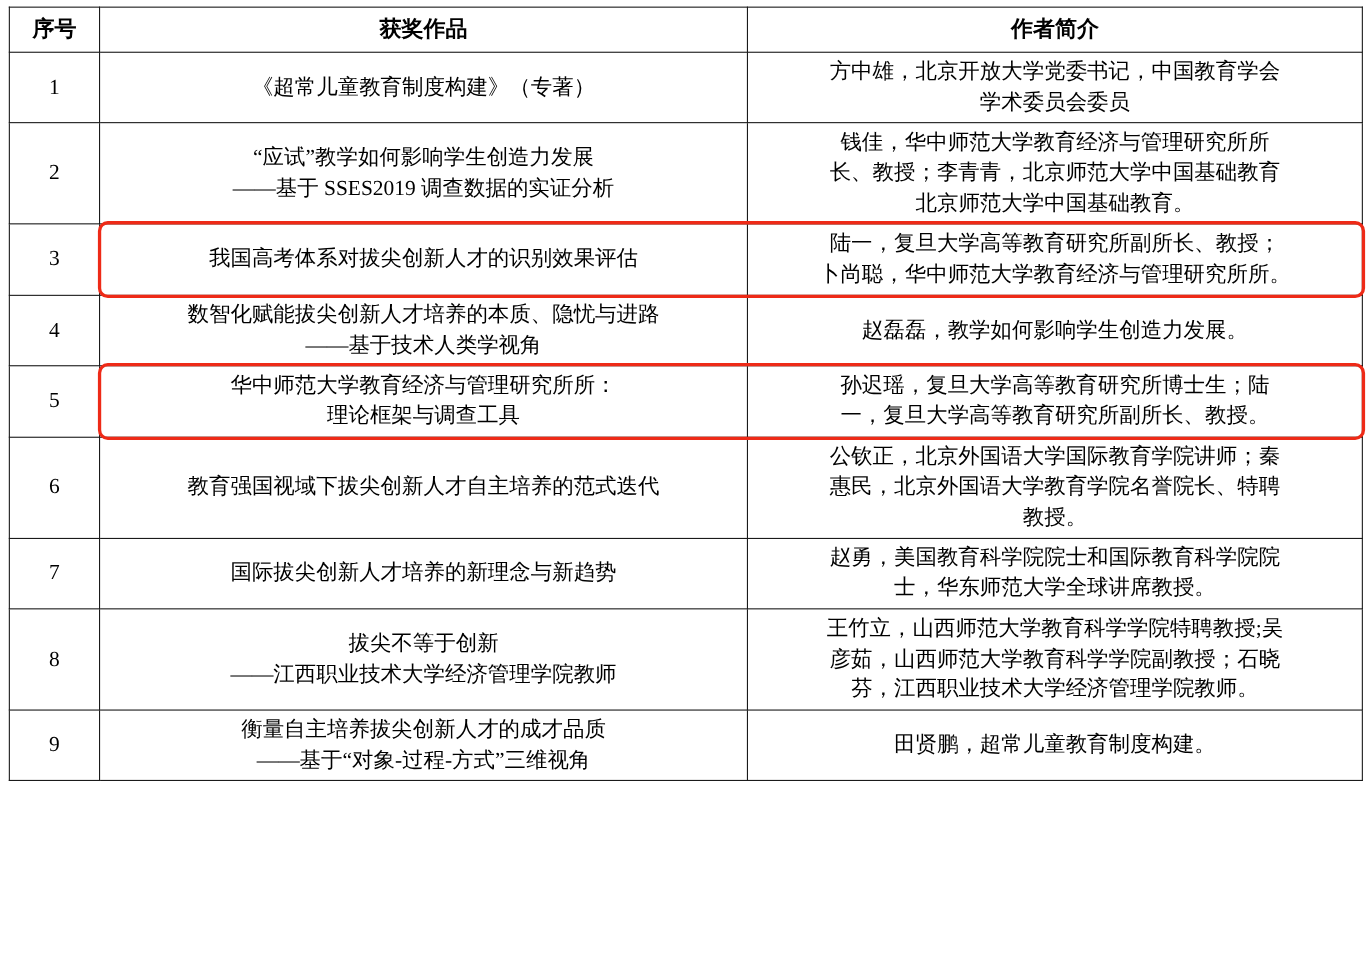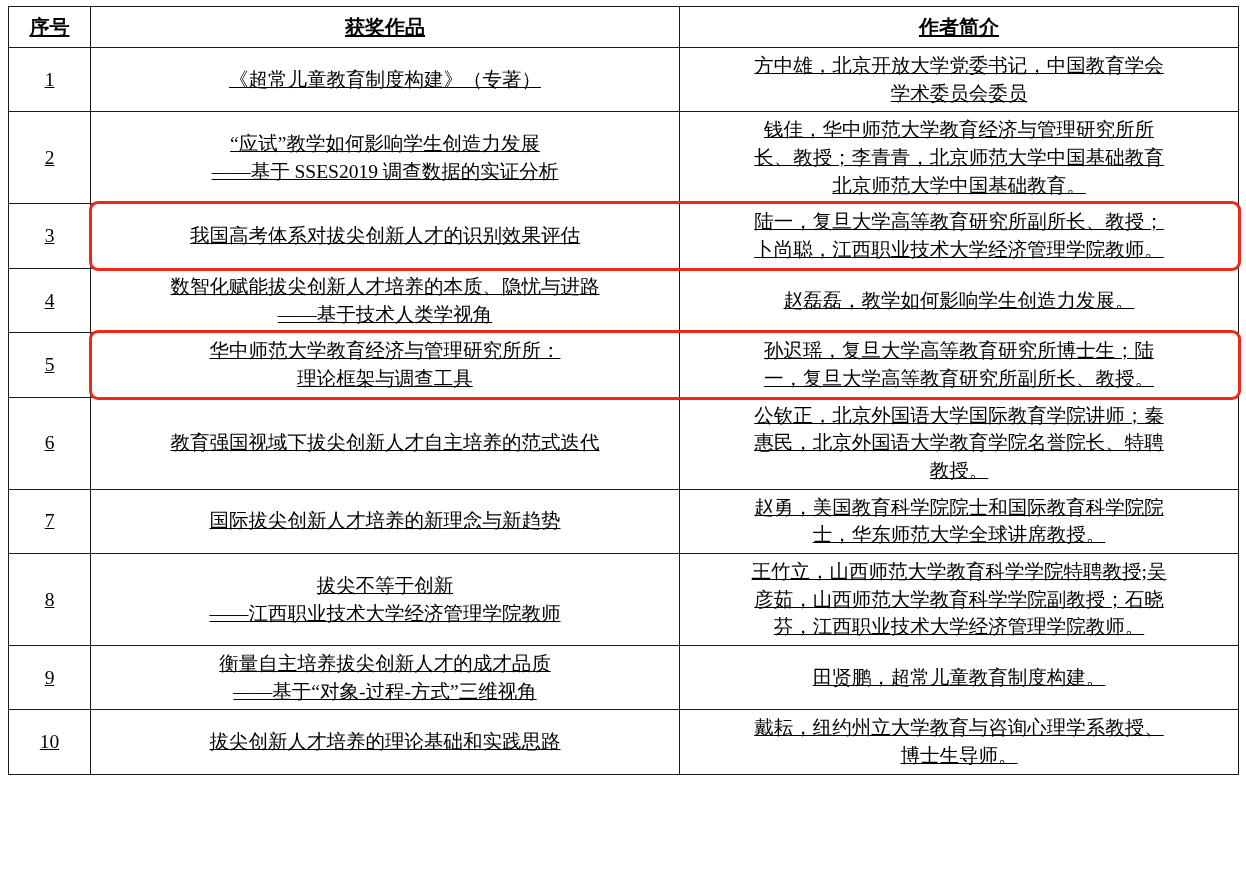--- a/index.html
+++ b/index.html
@@ -13,21 +13,20 @@
     font-family: "Liberation Serif", "DejaVu Serif", serif;
     color: #000000;
     overflow: hidden;
   }
   #sheet {
     position: relative;
     width: 1246px;
     height: 788px;
     box-sizing: border-box;
     padding: 6px 8px 0 8px;
-    text-decoration: underline;
   }
   table.award-table {
     border-collapse: collapse;
     table-layout: fixed;
     width: 1230px;
     margin: 0;
   }
   table.award-table col.c-seq   { width: 82px; }
   table.award-table col.c-work  { width: 589px; }
   table.award-table col.c-auth  { width: 559px; }
@@ -117,21 +116,21 @@
             <span class="cell-line">北京师范大学中国基础教育。</span>
           </td>
         </tr>
         <tr>
           <td class="seq-cell">3</td>
           <td class="work-cell">
             <span class="cell-line">我国高考体系对拔尖创新人才的识别效果评估</span>
           </td>
           <td class="author-cell">
             <span class="cell-line">陆一，复旦大学高等教育研究所副所长、教授；</span>
-            <span class="cell-line">卜尚聪，江西职业技术大学经济管理学院教师。</span>
+            <span class="cell-line">卜尚聪，华中师范大学教育经济与管理研究所所。</span>
           </td>
         </tr>
         <tr>
           <td class="seq-cell">4</td>
           <td class="work-cell">
             <span class="cell-line">数智化赋能拔尖创新人才培养的本质、隐忧与进路</span>
             <span class="cell-line">——基于技术人类学视角</span>
           </td>
           <td class="author-cell">
             <span class="cell-line">赵磊磊，教学如何影响学生创造力发展。</span>
@@ -184,29 +183,19 @@
         <tr>
           <td class="seq-cell">9</td>
           <td class="work-cell">
             <span class="cell-line">衡量自主培养拔尖创新人才的成才品质</span>
             <span class="cell-line">——基于“对象-过程-方式”三维视角</span>
           </td>
           <td class="author-cell">
             <span class="cell-line">田贤鹏，超常儿童教育制度构建。</span>
           </td>
         </tr>
-        <tr>
-          <td class="seq-cell">10</td>
-          <td class="work-cell">
-            <span class="cell-line">拔尖创新人才培养的理论基础和实践思路</span>
-          </td>
-          <td class="author-cell">
-            <span class="cell-line">戴耘，纽约州立大学教育与咨询心理学系教授、</span>
-            <span class="cell-line">博士生导师。</span>
-          </td>
-        </tr>
       </tbody>
   </table>
 
   <div class="highlight-box" id="hl-row3" style="left: 88.5px; top: 200.938px; width: 1152px; height: 70.375px;"></div>
   <div class="highlight-box" id="hl-row5" style="left: 88.5px; top: 329.688px; width: 1152px; height: 70.375px;"></div>
 
 </div>
 
 </body></html>

